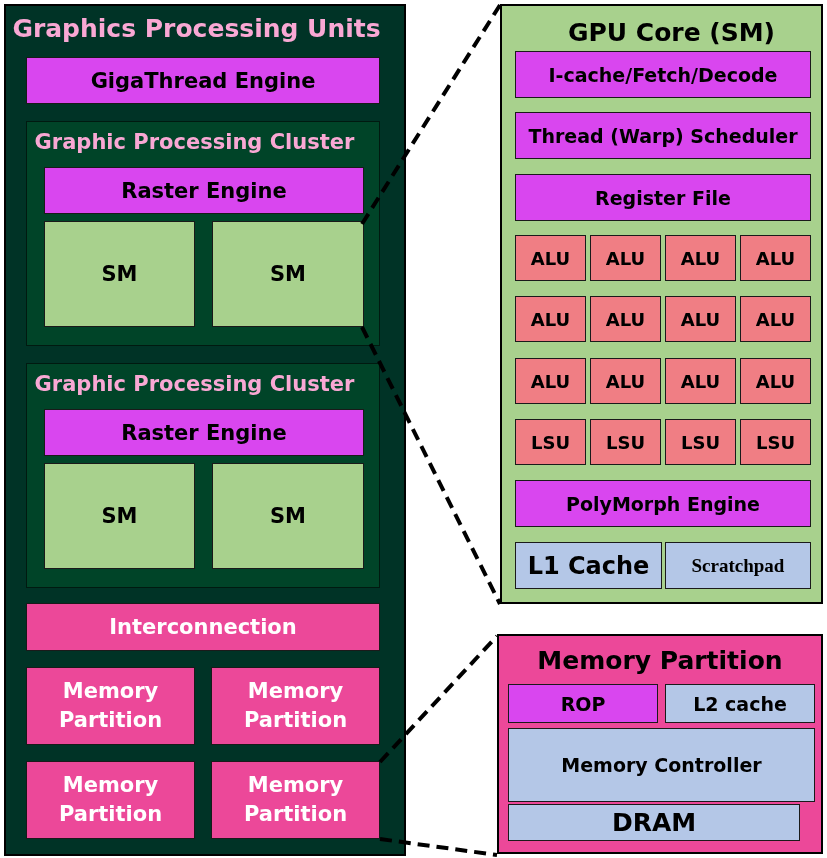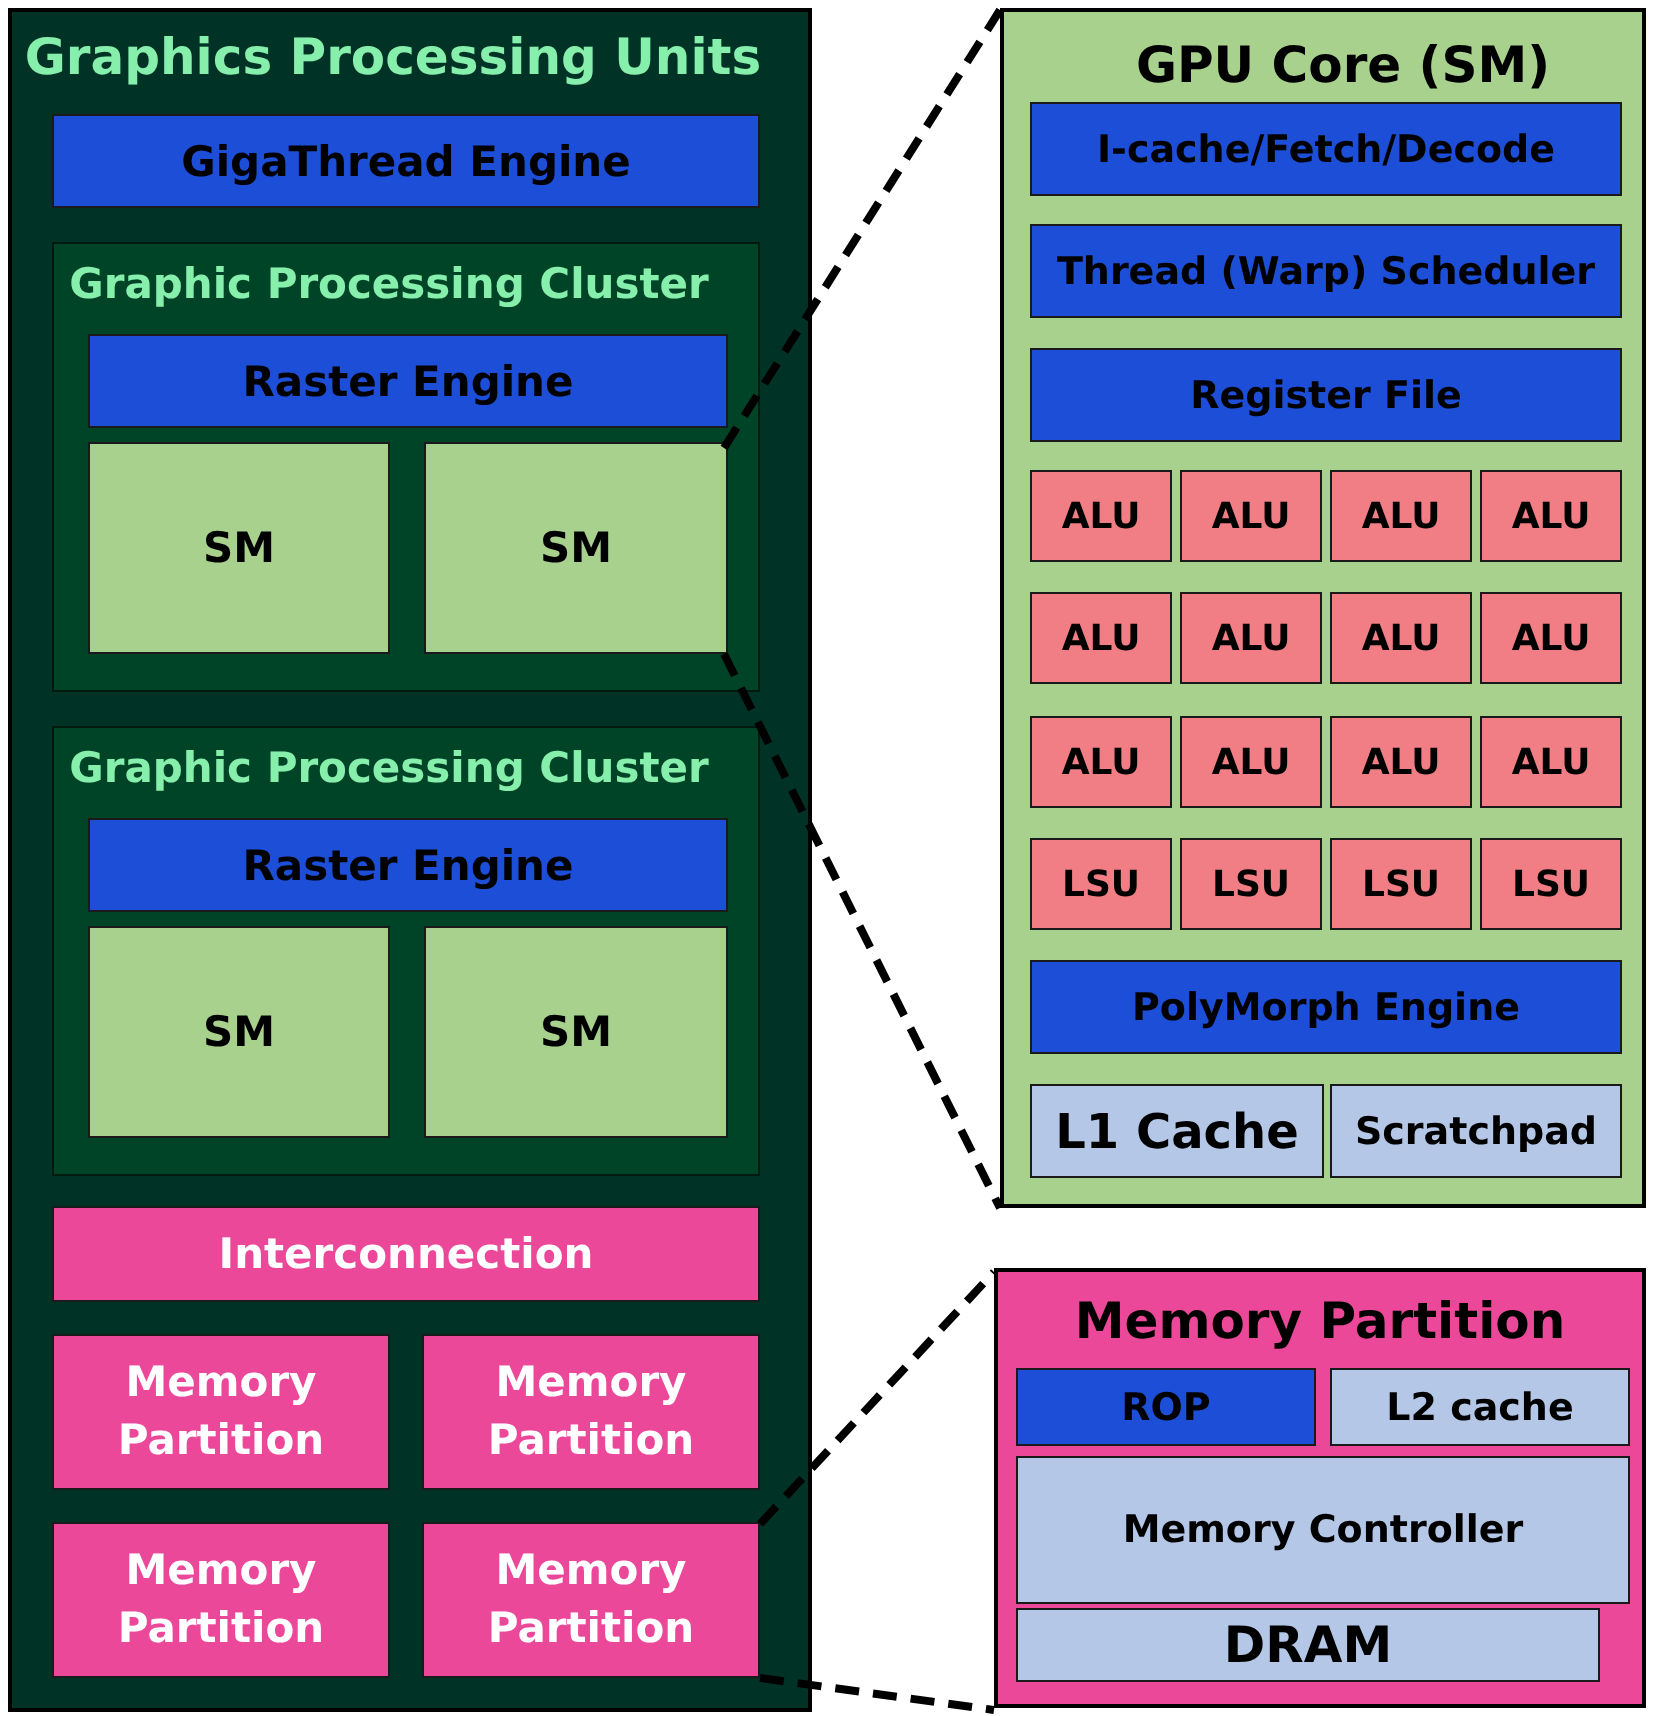--- a/index.html
+++ b/index.html
@@ -2,22 +2,22 @@
 <html><head>
 <meta charset="utf-8">
 <style>
   html, body { margin: 0; padding: 0; background: #ffffff; }
   body { width: 827px; height: 858px; position: relative; overflow: hidden;
          font-family: "DejaVu Sans", "Liberation Sans", sans-serif; font-weight: bold; }
   .box { position: absolute; box-sizing: border-box; border: 1.5px solid #1a1a1a;
          display: flex; align-items: center; justify-content: center; text-align: center; }
   .outer { border: 2px solid #000; }
   .gpu { left: 4px; top: 4px; width: 402px; height: 852px; background: #003326; display:block; }
-  .title-w { position: absolute; left: 0; right: 17px; color: #86efac; text-align: center; }
-  .yellow { background: #1d4ed8; color: #000; text-align: right; }
+  .title-w { position: absolute; left: 0; right: 17px; color: #f9a8d4; text-align: center; }
+  .yellow { background: #d946ef; color: #000; text-align: right; }
   .lgreen { background: #a8d18d; color: #000; }
   .purple { background: #ec4899; color: #fff; }
   .pink { background: #f07e84; color: #000; }
   .lblue { background: #b4c7e7; color: #000; }
   .gpc { background: #004428; display:block; border: 1.5px solid #001a10; }
   svg.overlay { position: absolute; left: 0; top: 0; pointer-events: none; }
 </style>
 </head>
 <body>
 
@@ -68,21 +68,21 @@
     <div class="box pink" style="left: 665px; top: 358px; width: 71px; height: 46px; font-size: 18px;">ALU</div>
     <div class="box pink" style="left: 740px; top: 358px; width: 71px; height: 46px; font-size: 18px;">ALU</div>
     <div class="box pink" style="left: 515px; top: 419px; width: 71px; height: 46px; font-size: 18px;">LSU</div>
     <div class="box pink" style="left: 590px; top: 419px; width: 71px; height: 46px; font-size: 18px;">LSU</div>
     <div class="box pink" style="left: 665px; top: 419px; width: 71px; height: 46px; font-size: 18px;">LSU</div>
     <div class="box pink" style="left: 740px; top: 419px; width: 71px; height: 46px; font-size: 18px;">LSU</div>
   </div>
 
 <div class="box yellow" style="left:515px;top:480px;width:296px;height:47px;font-size:19px;">PolyMorph Engine</div>
 <div class="box lblue" style="left:515px;top:542px;width:147px;height:47px;font-size:24px;">L1 Cache</div>
-<div class="box lblue" style="left:665px;top:542px;width:146px;height:47px;font-size:19px;">Scratchpad</div>
+<div class="box lblue" style="left:665px;top:542px;width:146px;height:47px;font-size:19px;font-family:Liberation Serif, serif;">Scratchpad</div>
 
 <div class="box outer purple" style="left:497px;top:634px;width:326px;height:220px;display:block;">
   <div style="position:absolute;left:0;right:0;top:10px;text-align:center;font-size:25px;color:#000;">Memory Partition</div>
 </div>
 <div class="box yellow" style="left:508px;top:684px;width:150px;height:39px;font-size:19px;">ROP</div>
 <div class="box lblue" style="left:665px;top:684px;width:150px;height:39px;font-size:19px;">L2 cache</div>
 <div class="box lblue" style="left:508px;top:728px;width:307px;height:74px;font-size:19px;">Memory Controller</div>
 <div class="box lblue" style="left:508px;top:804px;width:292px;height:37px;font-size:25px;">DRAM</div>
 
 <svg class="overlay" width="827" height="858">

